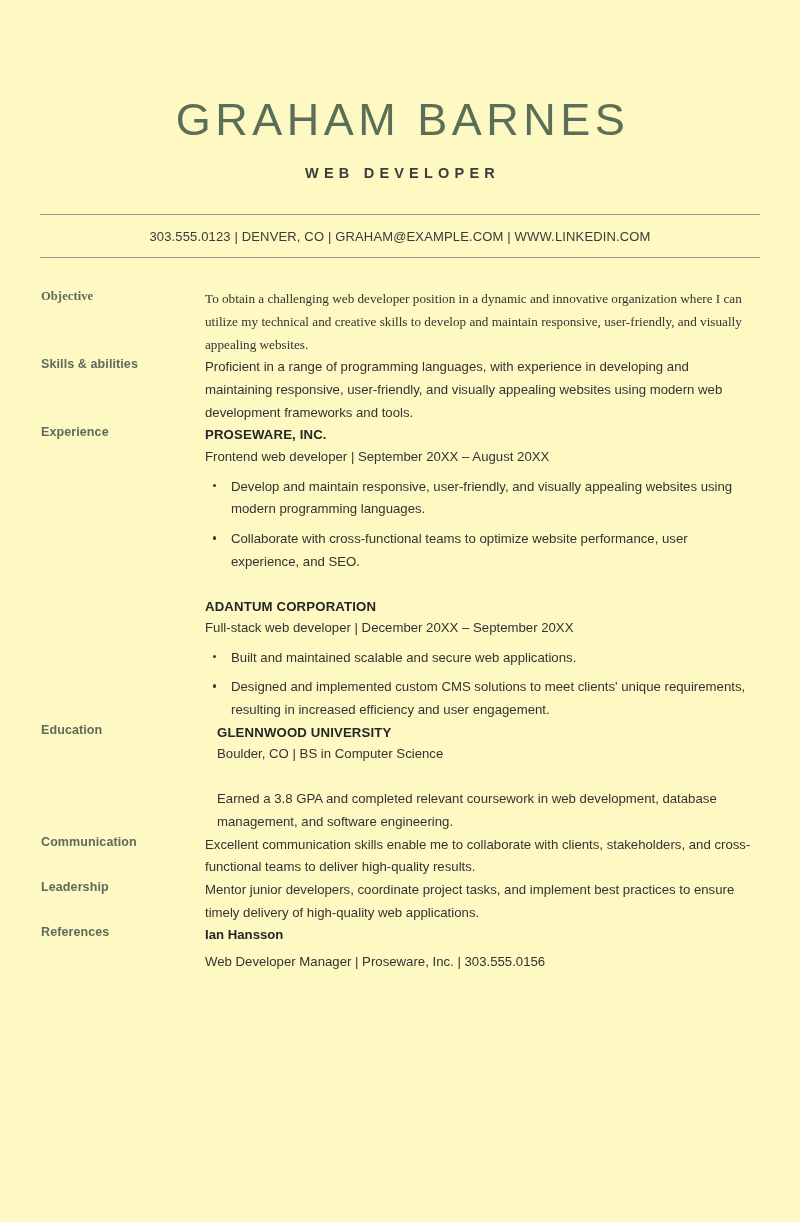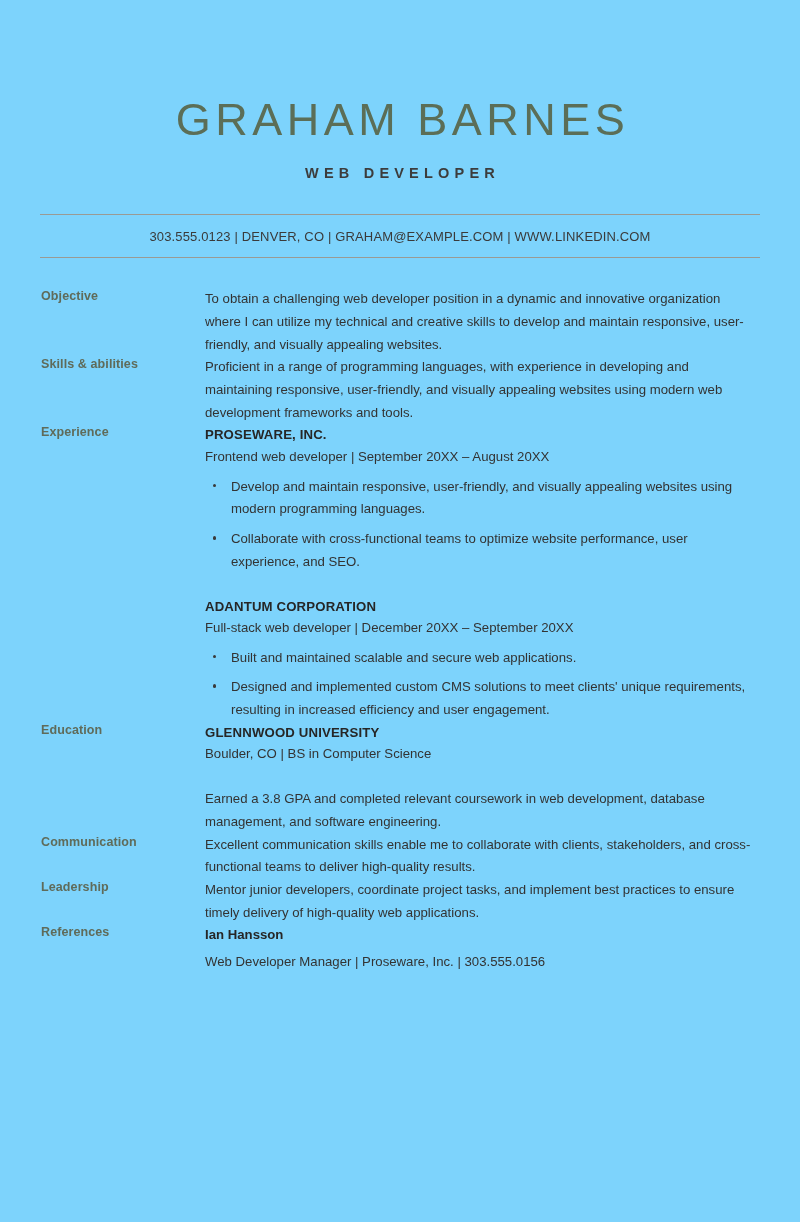--- a/index.html
+++ b/index.html
@@ -9,21 +9,21 @@
     background: #e8e7e2;
   }
   body {
     font-family: "Liberation Sans", sans-serif;
     -webkit-font-smoothing: antialiased;
   }
   .page {
     position: relative;
     width: 800px;
     height: 1222px;
-    background: #7dd3fc;
+    background: #fef9c3;
     box-sizing: border-box;
     overflow: hidden;
   }
 
   
   .header {
     padding-top: 96px;
     text-align: center;
   }
   .full-name {
@@ -131,24 +131,24 @@
     line-height: 1.6;
   }
   .ref-detail {
     margin-top: 6px;
     font-size: 13.2px;
     color: #333333;
     line-height: 1.6;
   }
 
   
-  .sec-objective { margin-top: 0; }
+  .sec-objective { margin-top: 0; font-family: Liberation Serif, serif; }
   .sec-skills { margin-top: 36px; }
   .sec-experience { margin-top: 36px; justify-content: flex-end; }
-  .sec-education { margin-top: 35px; }
+  .sec-education { margin-top: 35px; gap: 12px; }
   .sec-communication { margin-top: 40px; }
   .sec-leadership { margin-top: 37px; }
   .sec-references { margin-top: 37px; }
 </style>
 </head>
 <body>
 
 <div class="page">
 
   <div class="header">

